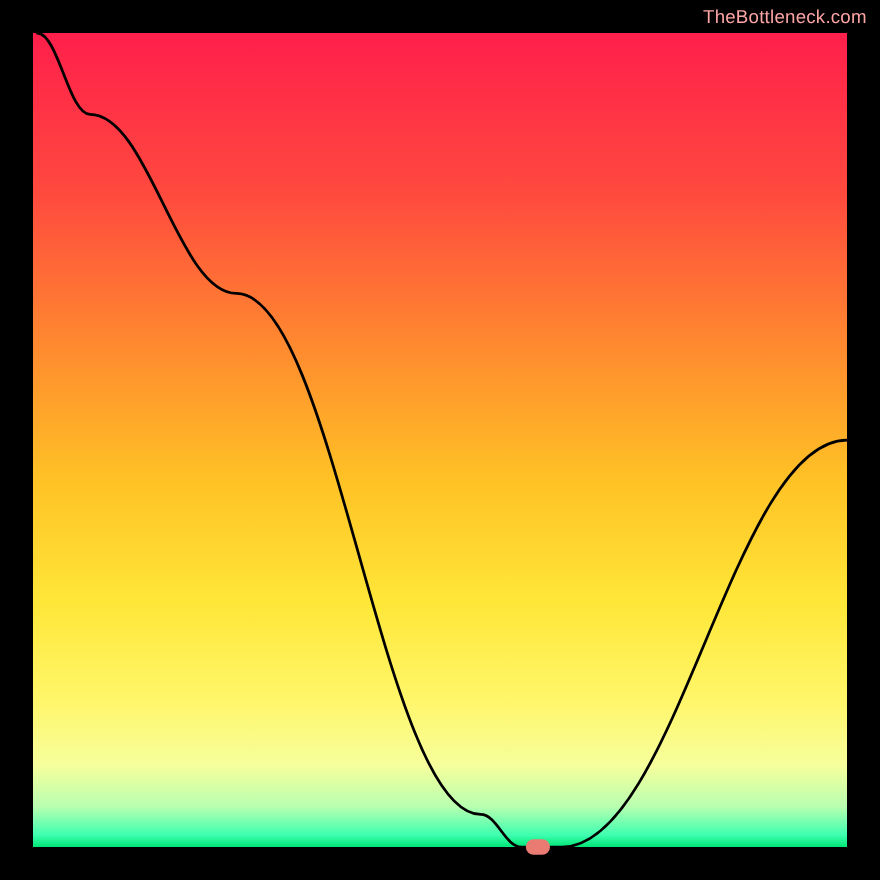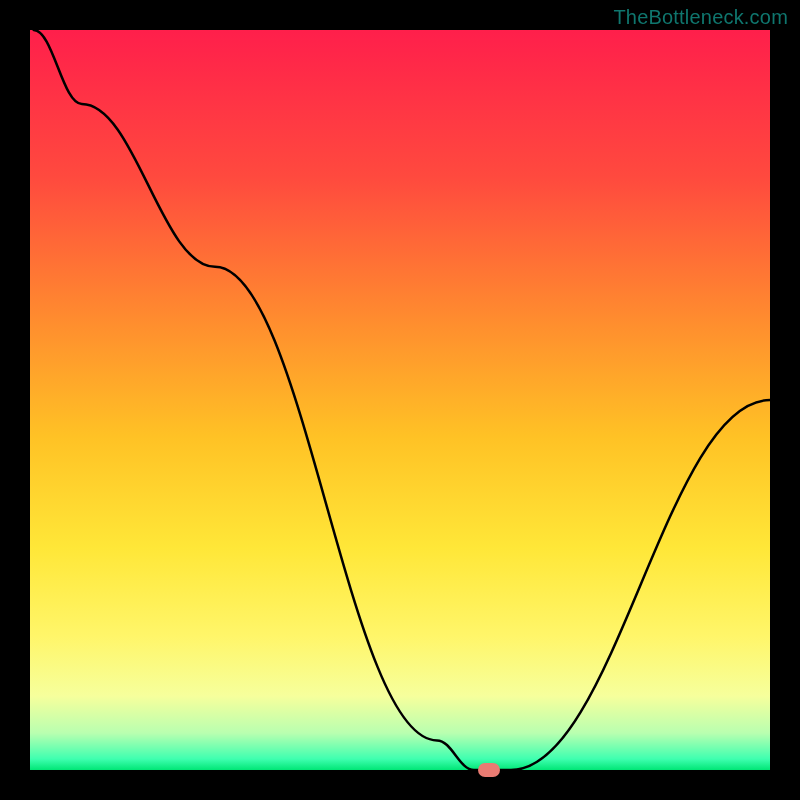--- a/index.html
+++ b/index.html
@@ -12,22 +12,22 @@
   }
   .container {
     position: relative;
     width: 800px;
     height: 800px;
   }
   .watermark {
     position: absolute;
     top: 6px;
     right: 12px;
-    color: #0f766e;
-    font-size: 20px;
+    color: #fca5a5;
+    font-size: 17px;
     font-weight: 500;
     letter-spacing: 0.2px;
     z-index: 10;
   }
   .plot-frame {
     position: absolute;
     left: 30px;
     top: 30px;
     width: 740px;
     height: 740px;

